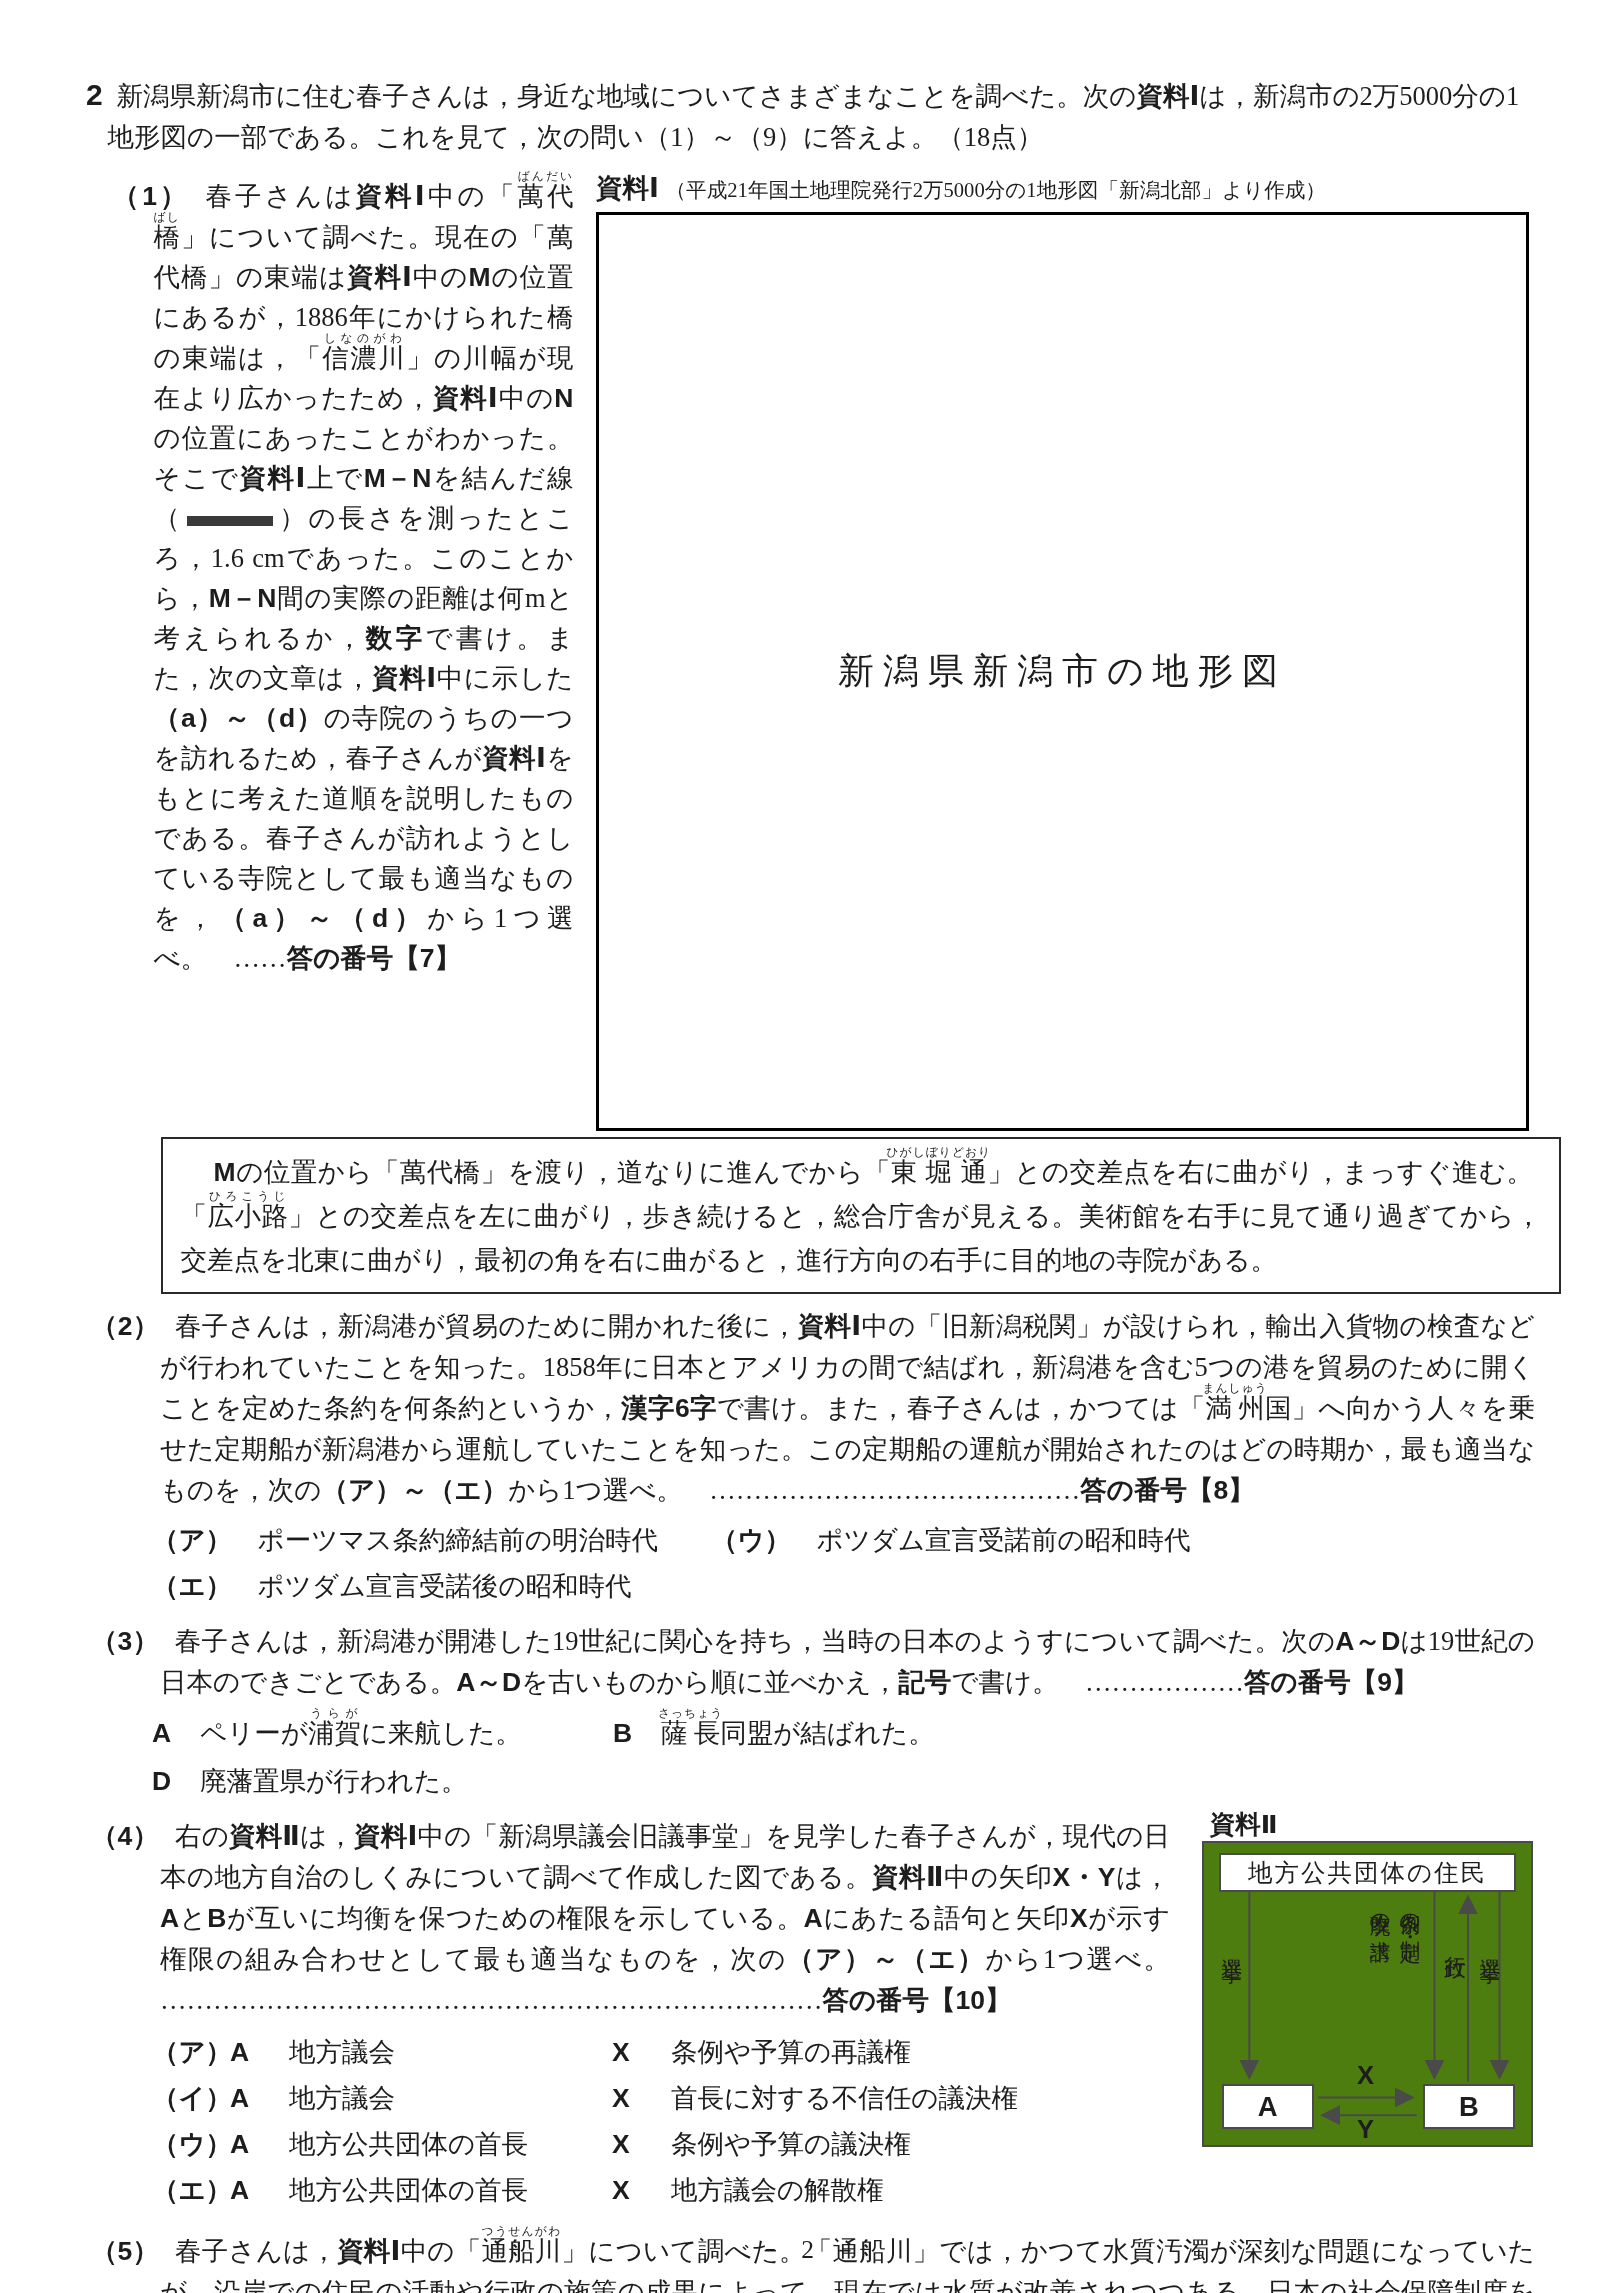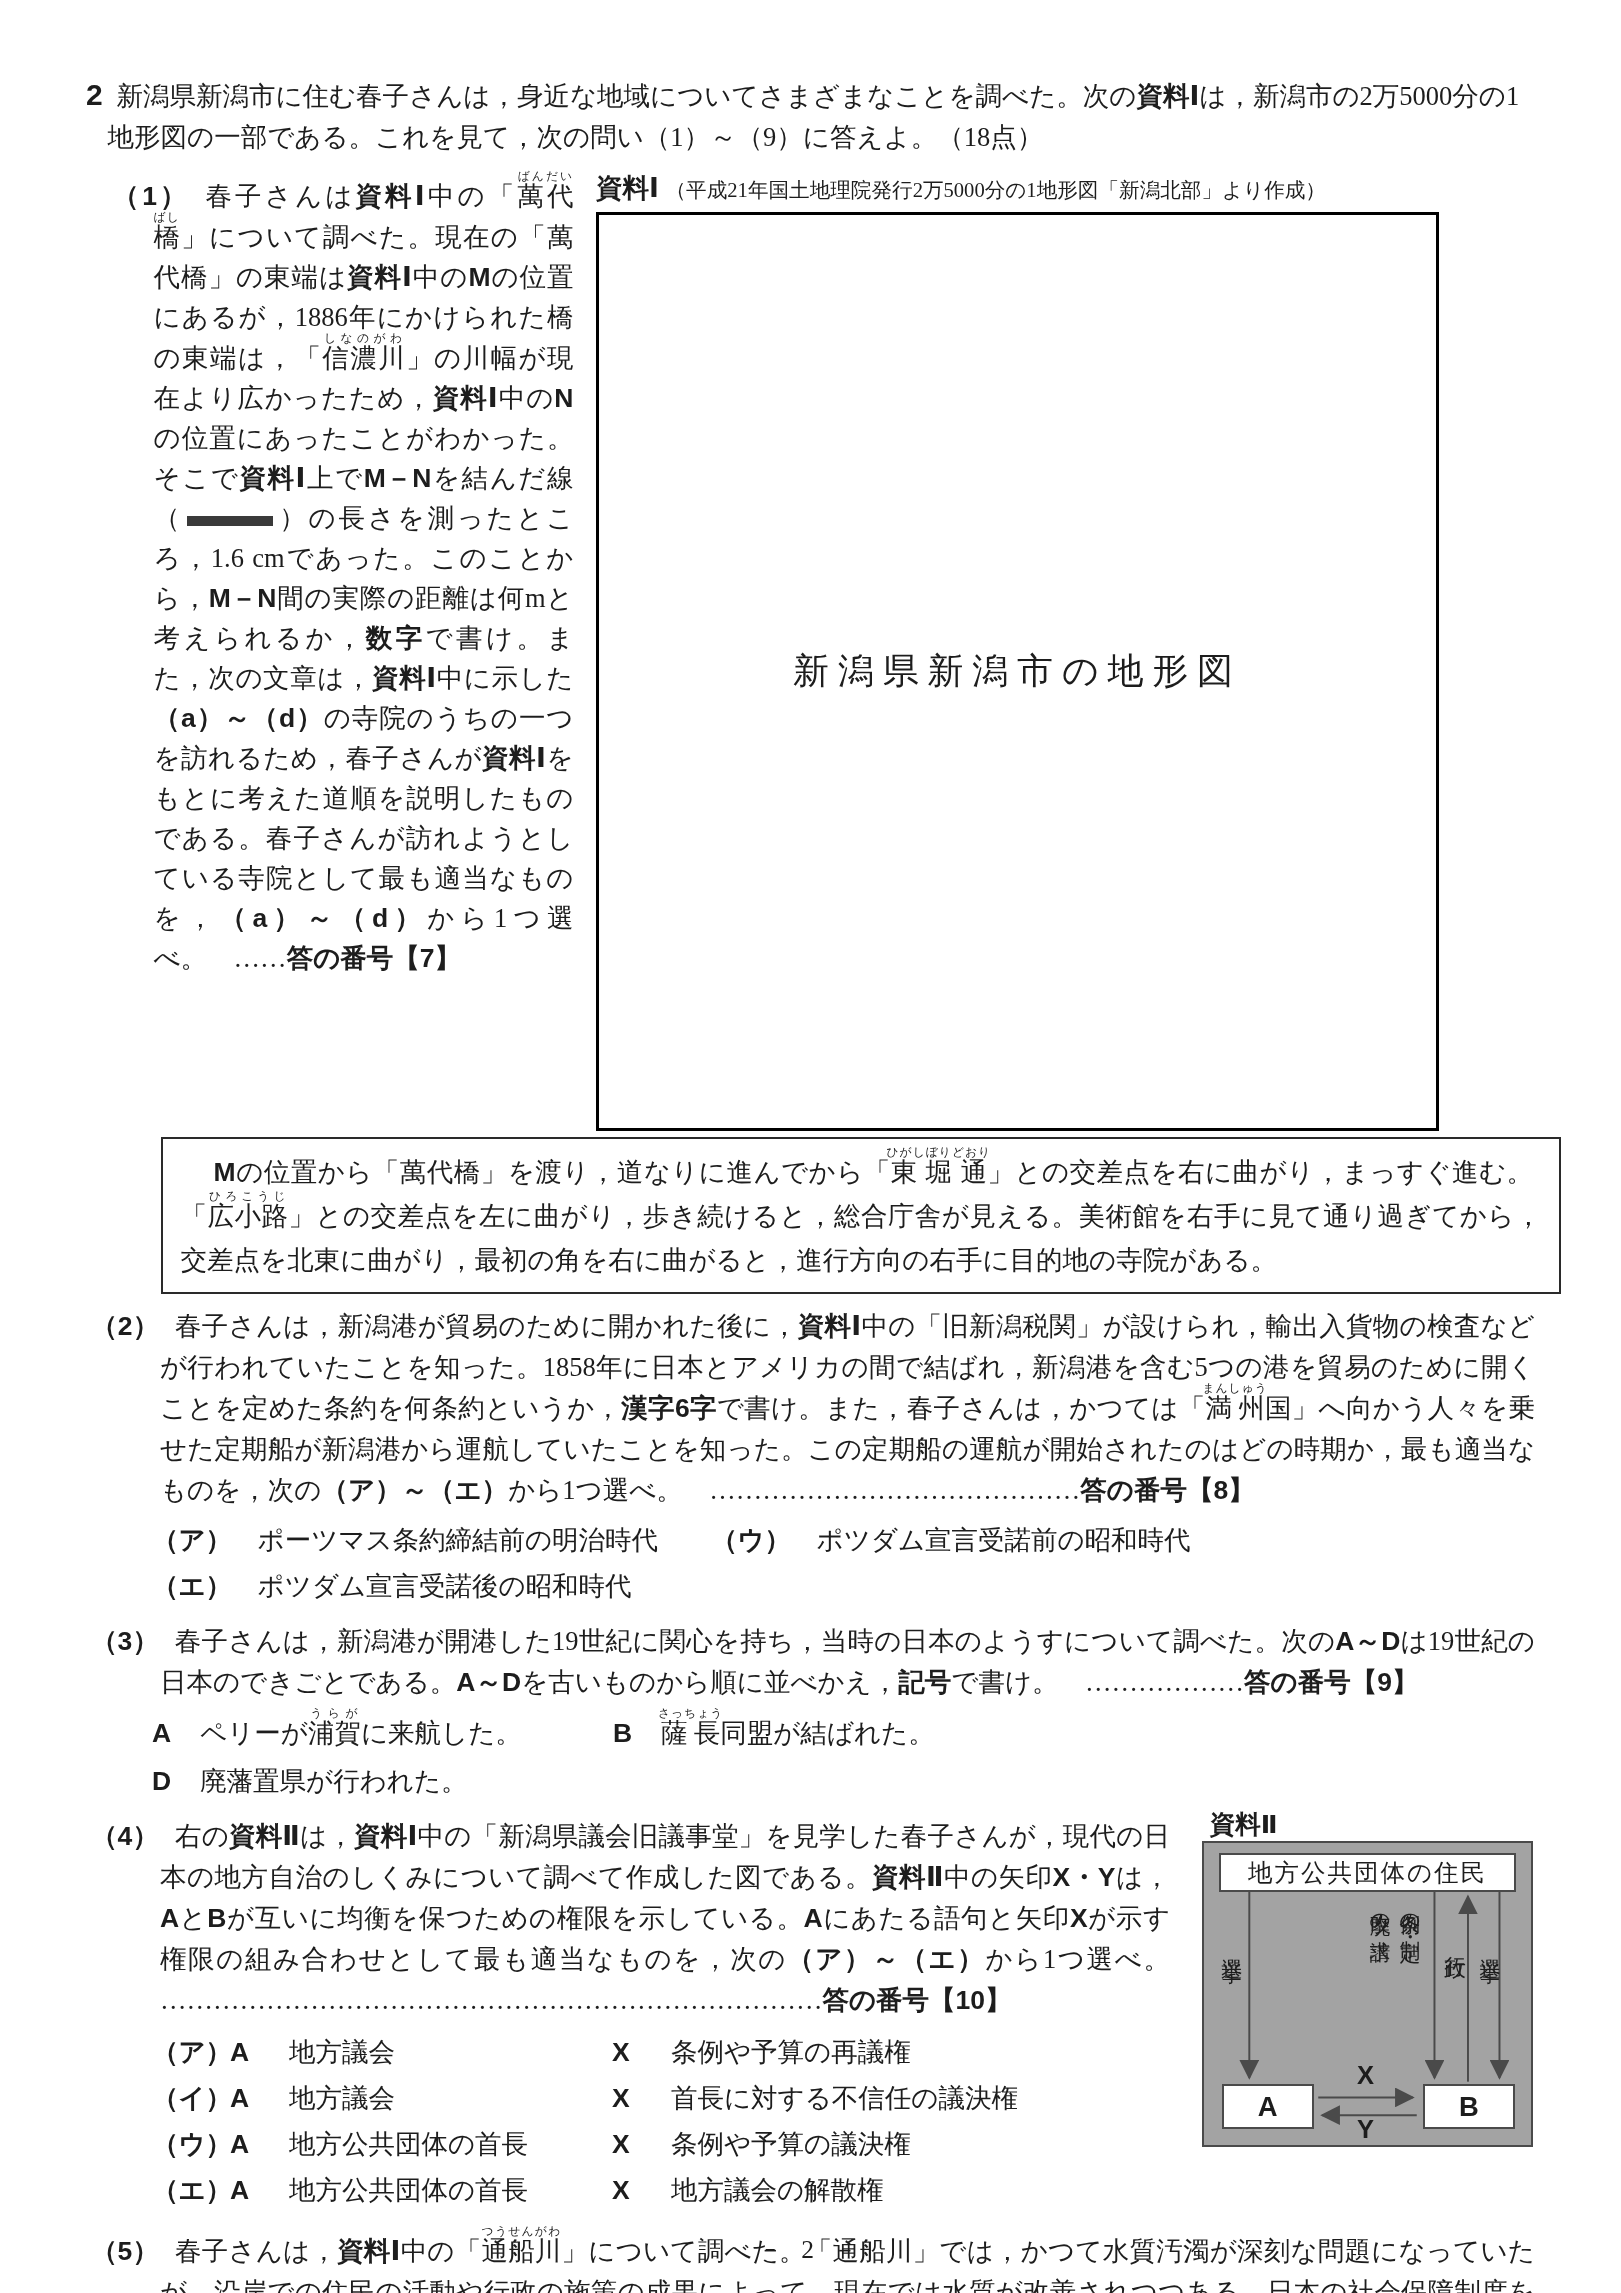--- a/index.html
+++ b/index.html
@@ -22,21 +22,21 @@
   .num2{font-size:30px;margin-right:13.7px;}
   
   .q1-row{display:flex;margin-top:11.8px;}
   .q1-col{width:461px;margin-left:26.5px;flex:0 0 auto;}
   .q1para{margin:0;line-height:40px;padding-left:41px;text-indent:-41px;text-align:justify;}
   .map-area{flex:1 1 auto;margin-left:22.5px;}
   .cap{line-height:36px;margin-bottom:3.9px;white-space:nowrap;}
   .cap .big{font-size:26.5px;}
   .cap .small{font-size:20.6px;}
   .map-box{
-    width:843px;height:919px;box-sizing:border-box;
+    width:933px;height:919px;box-sizing:border-box;
     border:3.9px solid #000;
     display:flex;align-items:center;justify-content:center;
   }
   .map-ph{font-size:36px;letter-spacing:8.8px;}
   .mn-line{display:inline-block;width:86px;height:9.8px;background:#3a3a3a;vertical-align:middle;margin:0 3.9px;}
   
   .route-box{
     margin:5.9px 0 0 75px;width:1400px;box-sizing:border-box;
     border:2px solid #2a2a2a;padding:7.8px 17.6px 9.8px 17.6px;
   }
@@ -51,21 +51,21 @@
   
   .evgrid{display:grid;grid-template-columns:461px 1fr;margin:3.9px 0 0 61px;line-height:48px;}
   .ev .em{margin-right:29px;}
   
   .q4wrap{position:relative;margin-top:11.8px;margin-left:4.9px;}
   .q4text{padding-right:365px;}
   .opts4{display:grid;grid-template-columns:78px 59px 323px 59px 1fr;margin:7.8px 0 0 61px;line-height:46px;}
   
   .s2{position:absolute;top:-5.9px;right:0;width:333px;}
   .s2-label{font-size:25.5px;line-height:29px;margin:0 0 2px 7.8px;}
-  .s2-box{position:relative;width:331px;height:306px;border:2.9px solid #4a4a4a;box-sizing:border-box;background:#a3a3a3;}
+  .s2-box{position:relative;width:331px;height:306px;border:2.9px solid #4a4a4a;box-sizing:border-box;background:#4d7c0f;}
   .s2-box .bx{position:absolute;border:2px solid #4a4a4a;box-sizing:border-box;display:flex;align-items:center;justify-content:center;background:#fff;}
   .s2-top{left:14.7px;right:14.7px;top:9.8px;height:39px;font-size:24.5px;letter-spacing:2px;}
   .s2-a{left:17.6px;top:241px;width:92px;height:45px;font-size:27.4px;}
   .s2-b{left:219px;top:241px;width:92px;height:45px;font-size:27.4px;}
   .vlab{position:absolute;writing-mode:vertical-rl;text-orientation:upright;font-size:21.6px;letter-spacing:2.9px;line-height:25.5px;}
   .vlab.petition{white-space:pre-line;font-size:20.6px;line-height:30px;letter-spacing:1px;}
   .hlab{position:absolute;font-size:25.5px;}
   .arrows{position:absolute;left:0;top:0;width:100%;height:100%;}
   
   .footer{position:absolute;bottom:27.4px;left:0;width:100%;text-align:center;font-size:25.5px;letter-spacing:5.9px;}

